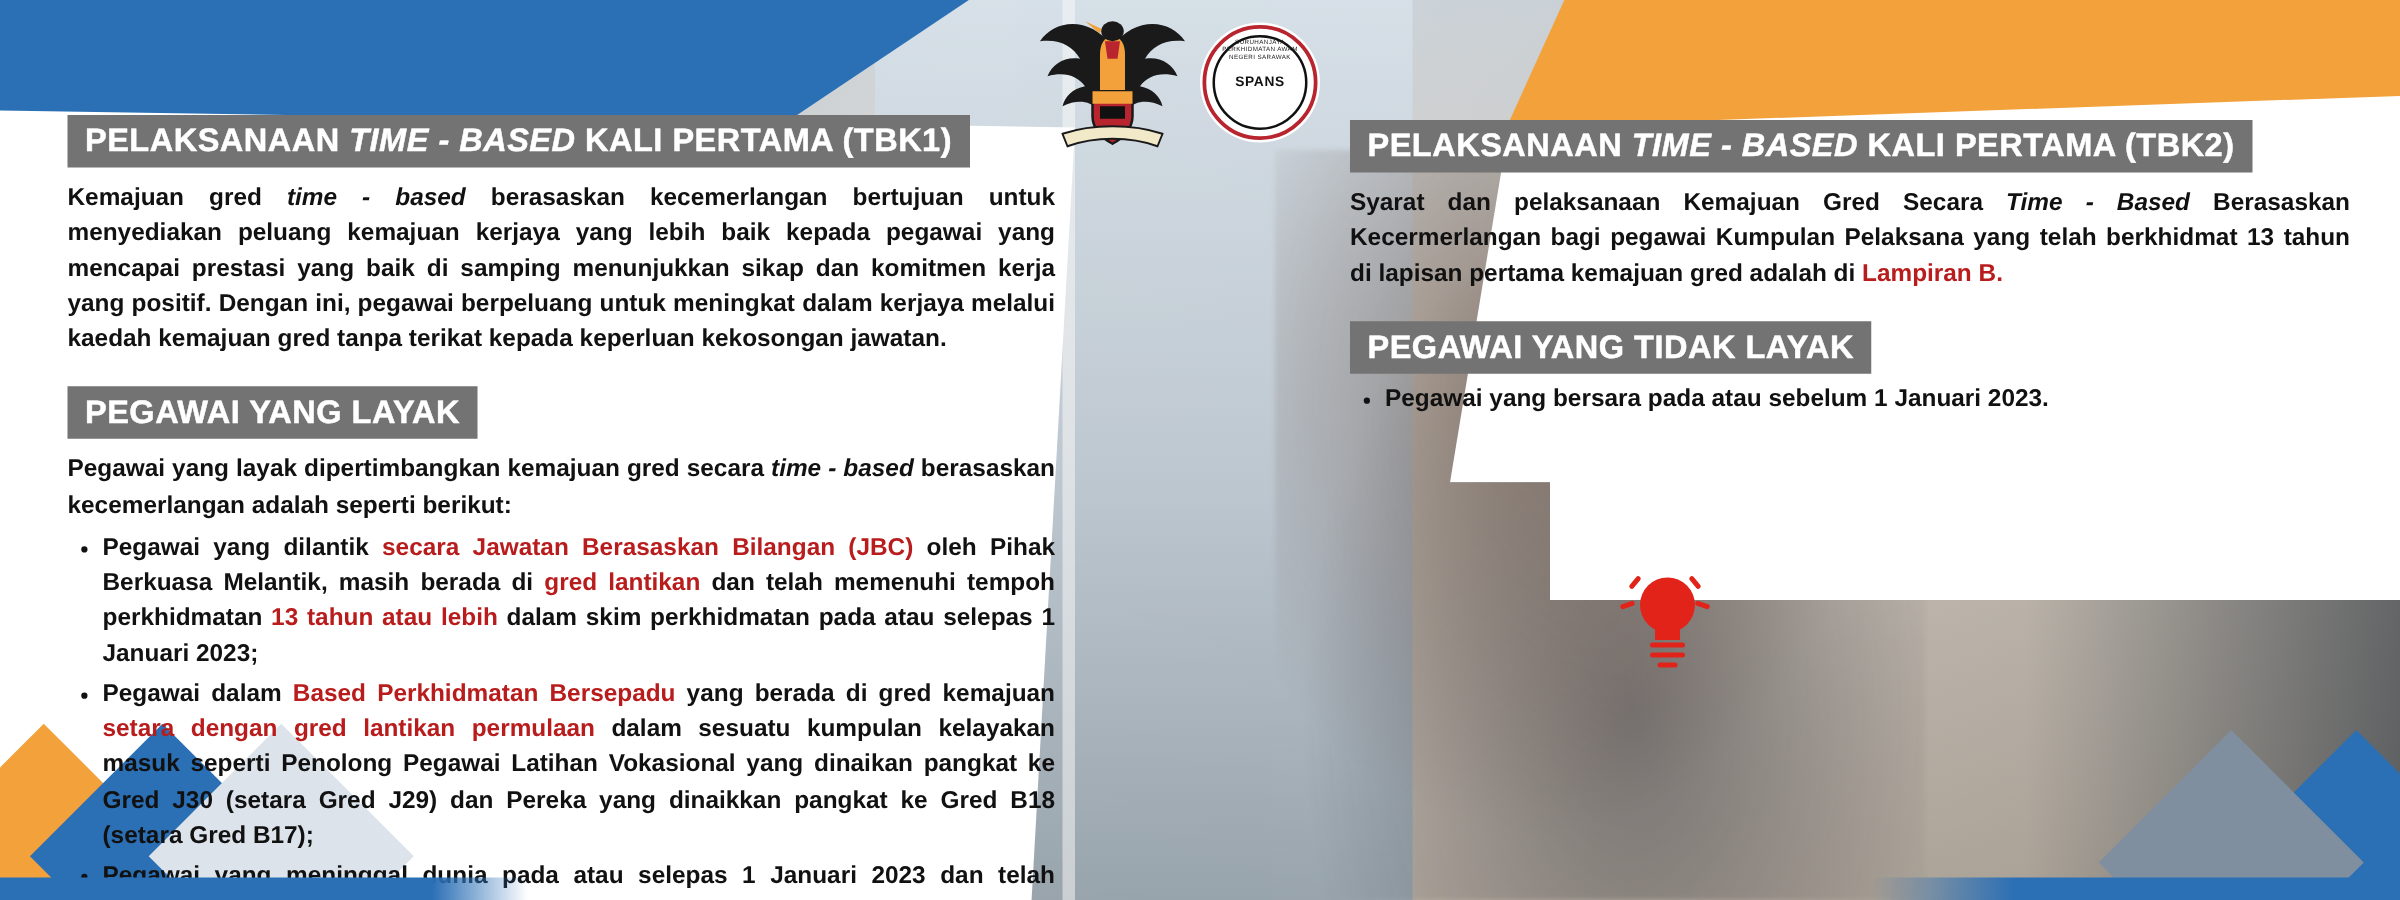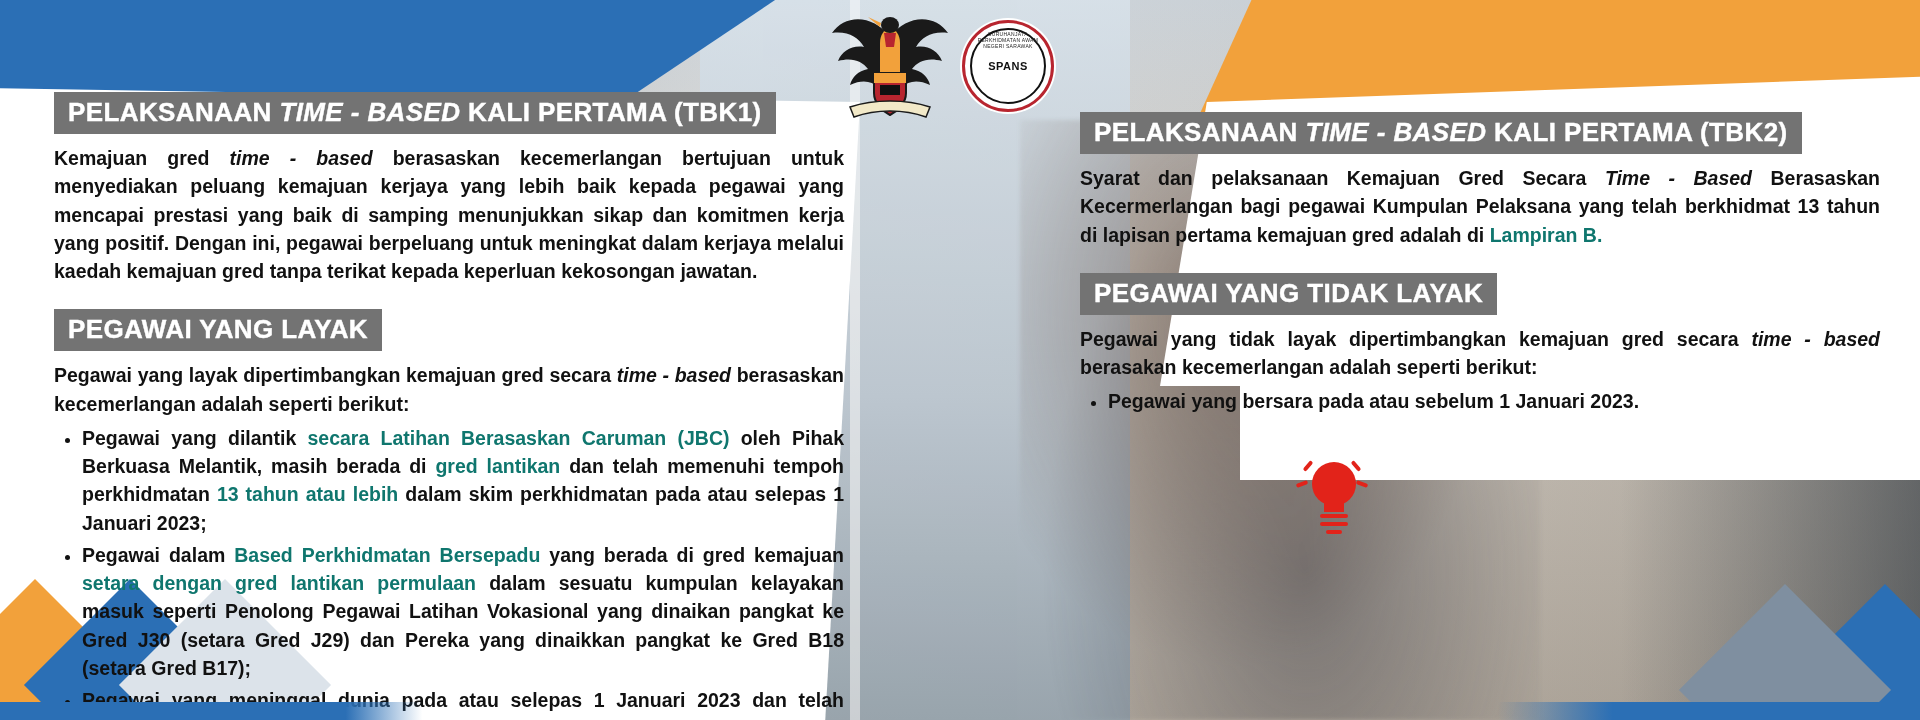--- a/index.html
+++ b/index.html
@@ -170,34 +170,34 @@
   }
   .heading .it { font-style: italic; }
 
   .left-col {
     position: absolute;
     left: 54px; top: 92px; width: 790px;
     color: #111;
   }
   .right-col {
     position: absolute;
-    left: 1080px; top: 112px; width: 800px;
+    left: 1080px; top: 96px; width: 800px;
     color: #111;
   }
 
   p.body {
     margin: 10px 0 0 0;
     font-size: 19.5px;
     line-height: 1.45;
     text-align: justify;
     font-weight: bold;
     color: #111;
   }
   .it { font-style: italic; }
-  .red { color: #0f766e; }
+  .red { color: #b91c1c; }
   ul.body-list {
     margin: 6px 0 0 0;
     padding-left: 28px;
     font-size: 19.5px;
     line-height: 1.45;
     font-weight: bold;
   }
   ul.body-list li {
     margin-top: 4px;
     text-align: justify;
@@ -306,36 +306,35 @@
 
     <p class="body">Kemajuan gred <span class="it">time - based</span> berasaskan kecemerlangan bertujuan untuk menyediakan peluang kemajuan kerjaya yang lebih baik kepada pegawai yang mencapai prestasi yang baik di samping menunjukkan sikap dan komitmen kerja yang positif. Dengan ini, pegawai berpeluang untuk meningkat dalam kerjaya melalui kaedah kemajuan gred tanpa terikat kepada keperluan kekosongan jawatan.</p>
 
     <div class="heading-sm-wrap">
       <div class="heading">PEGAWAI YANG LAYAK</div>
     </div>
 
     <p class="body">Pegawai yang layak dipertimbangkan kemajuan gred secara <span class="it">time - based</span> berasaskan kecemerlangan adalah seperti berikut:</p>
 
     <ul class="body-list">
-      <li>Pegawai yang dilantik <span class="red">secara Latihan Berasaskan Caruman (JBC)</span> oleh Pihak Berkuasa Melantik, masih berada di <span class="red">gred lantikan</span> dan telah memenuhi tempoh perkhidmatan <span class="red">13 tahun atau lebih</span> dalam skim perkhidmatan pada atau selepas 1 Januari 2023;</li>
+      <li>Pegawai yang dilantik <span class="red">secara Jawatan Berasaskan Bilangan (JBC)</span> oleh Pihak Berkuasa Melantik, masih berada di <span class="red">gred lantikan</span> dan telah memenuhi tempoh perkhidmatan <span class="red">13 tahun atau lebih</span> dalam skim perkhidmatan pada atau selepas 1 Januari 2023;</li>
       <li>Pegawai dalam <span class="red">Based Perkhidmatan Bersepadu</span> yang berada di gred kemajuan <span class="red">setara dengan gred lantikan permulaan</span> dalam sesuatu kumpulan kelayakan masuk seperti Penolong Pegawai Latihan Vokasional yang dinaikan pangkat ke Gred J30 (setara Gred J29) dan Pereka yang dinaikkan pangkat ke Gred B18 (setara Gred B17);</li>
       <li>Pegawai yang meninggal dunia pada atau selepas 1 Januari 2023 dan telah berkhidmat 13 tahun ke atas.</li>
     </ul>
   </div>
 
   <div class="right-col">
     <div class="heading"><span>PELAKSANAAN </span><span class="it">TIME - BASED</span><span> KALI PERTAMA (TBK2)</span></div>
 
     <p class="body">Syarat dan pelaksanaan Kemajuan Gred Secara <span class="it">Time - Based</span> Berasaskan Kecermerlangan bagi pegawai Kumpulan Pelaksana yang telah berkhidmat 13 tahun di lapisan pertama kemajuan gred adalah di <span class="red">Lampiran B.</span></p>
 
     <div class="heading-sm-wrap">
       <div class="heading">PEGAWAI YANG TIDAK LAYAK</div>
     </div>
 
-    <p class="body">Pegawai yang tidak layak dipertimbangkan kemajuan gred secara <span class="it">time - based</span> berasakan kecemerlangan adalah seperti berikut:</p>
 
     <ul class="body-list">
       <li>Pegawai yang bersara pada atau sebelum 1 Januari 2023.</li>
     </ul>
   </div>
 
   <div class="bulb">
     <div class="glass"></div>
     <div class="neck"></div>
     <div class="b1"></div>

